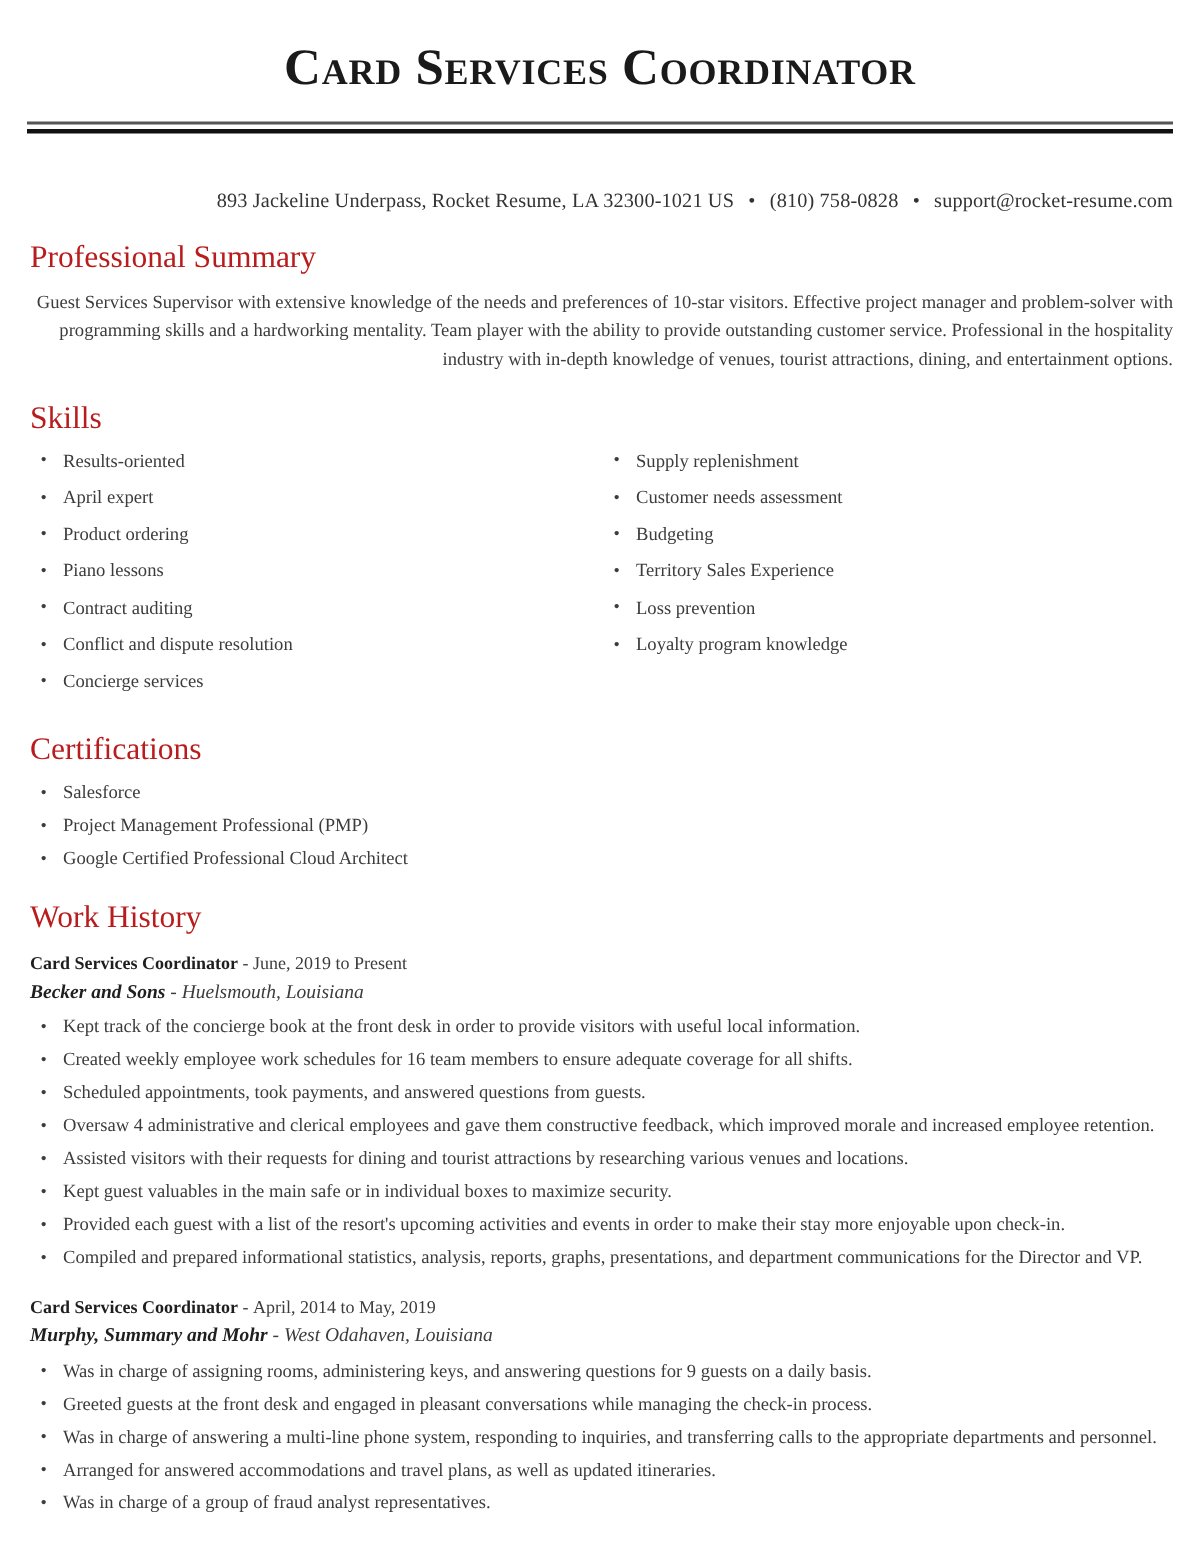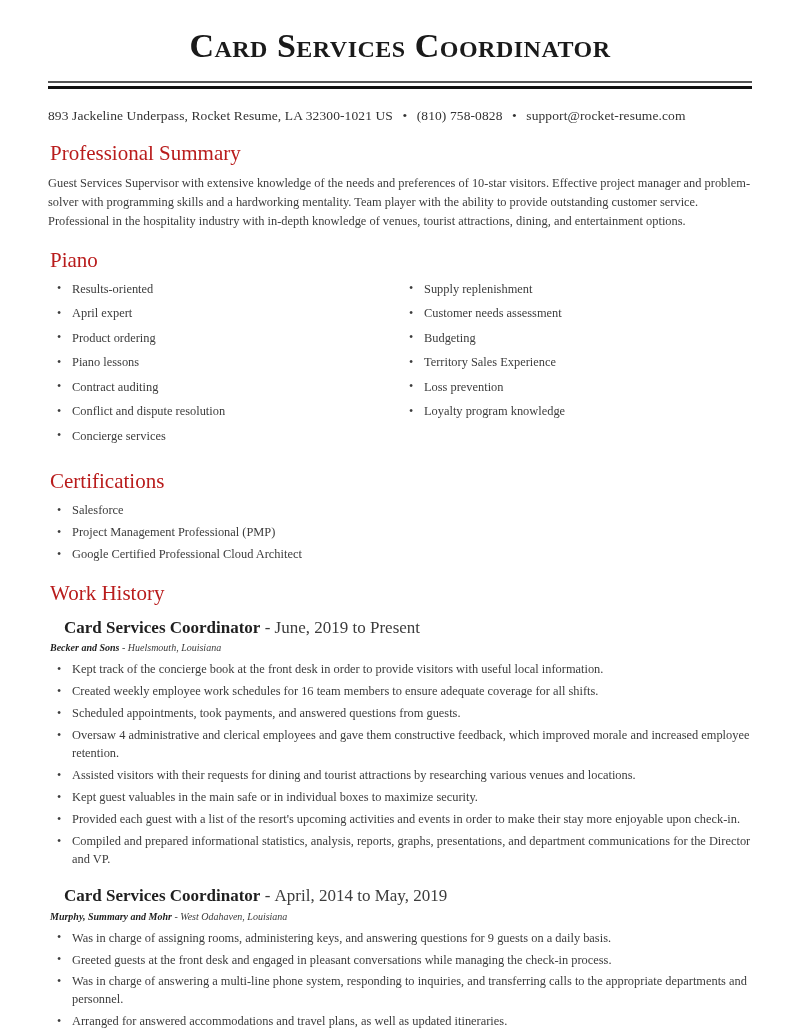--- a/index.html
+++ b/index.html
@@ -11,21 +11,21 @@
     width: 800px;
     height: 1035px;
     overflow: hidden;
     font-family: "Liberation Serif", "DejaVu Serif", serif;
     color: #3a3a3a;
   }
   .page {
     width: 800px;
     height: 1035px;
     box-sizing: border-box;
-    padding: 0 48px;
+    padding: 0 18px;
     position: relative;
     overflow: hidden;
     border-radius: 32px;
   }
 
   
   .resume-title {
     text-align: center;
     font-size: 34px;
     font-weight: bold;
@@ -44,24 +44,24 @@
     background: #555555;
   }
   .rule-gap {
     height: 3px;
   }
   .rule-thick {
     height: 3px;
     background: #111111;
   }
   .contact-line {
-    text-align: left;
+    text-align: right;
     font-size: 13.5px;
     color: #333333;
-    margin-top: 19px;
+    margin-top: 37px;
     letter-spacing: 0.1px;
     font-family: Liberation Serif, serif;
   }
   .contact-sep {
     padding: 0 6px;
     color: #333333;
   }
 
   
   .section {
@@ -72,21 +72,21 @@
     font-weight: normal;
     color: #b91c1c;
     margin: 0 0 8px 2px;
     line-height: 1.25;
   }
   .body-text {
     font-size: 12.4px;
     line-height: 1.52;
     color: #3c3c3c;
     margin: 0;
-    text-align: left;
+    text-align: right;
   }
 
   
   ul.bullets {
     list-style: none;
     margin: 0;
     padding: 0;
   }
   ul.bullets > li {
     position: relative;
@@ -113,35 +113,35 @@
   }
   .skills-grid > div {
     width: 50%;
   }
 
   
   .job {
     margin-bottom: 14px;
   }
   .job-line1 {
-    font-size: 17px;
+    font-size: 12px;
     line-height: 1.5;
     color: #2b2b2b;
-    margin-left: 16px;
+    margin-left: 2px;
   }
   .job-title {
     font-weight: bold;
     color: #1f1f1f;
   }
   .job-dates {
     font-weight: normal;
     color: #3c3c3c;
   }
   .job-line2 {
-    font-size: 10px;
+    font-size: 13px;
     line-height: 1.5;
     color: #2b2b2b;
     margin-left: 2px;
     margin-bottom: 6px;
   }
   .job-company {
     font-weight: bold;
     font-style: italic;
     color: #1f1f1f;
   }
@@ -178,21 +178,21 @@
     <span class="contact-sep">•</span>
     <span>support@rocket-resume.com</span>
   </div>
 
   <div class="section">
     <h2 class="section-heading">Professional Summary</h2>
     <p class="body-text">Guest Services Supervisor with extensive knowledge of the needs and preferences of 10-star visitors. Effective project manager and problem-solver with programming skills and a hardworking mentality. Team player with the ability to provide outstanding customer service. Professional in the hospitality industry with in-depth knowledge of venues, tourist attractions, dining, and entertainment options.</p>
   </div>
 
   <div class="section">
-    <h2 class="section-heading">Piano</h2>
+    <h2 class="section-heading">Skills</h2>
     <div class="skills-grid">
       <div>
         <ul class="bullets skills-col">
           <li>Results-oriented</li>
           <li>April expert</li>
           <li>Product ordering</li>
           <li>Piano lessons</li>
           <li>Contract auditing</li>
           <li>Conflict and dispute resolution</li>
           <li>Concierge services</li>

